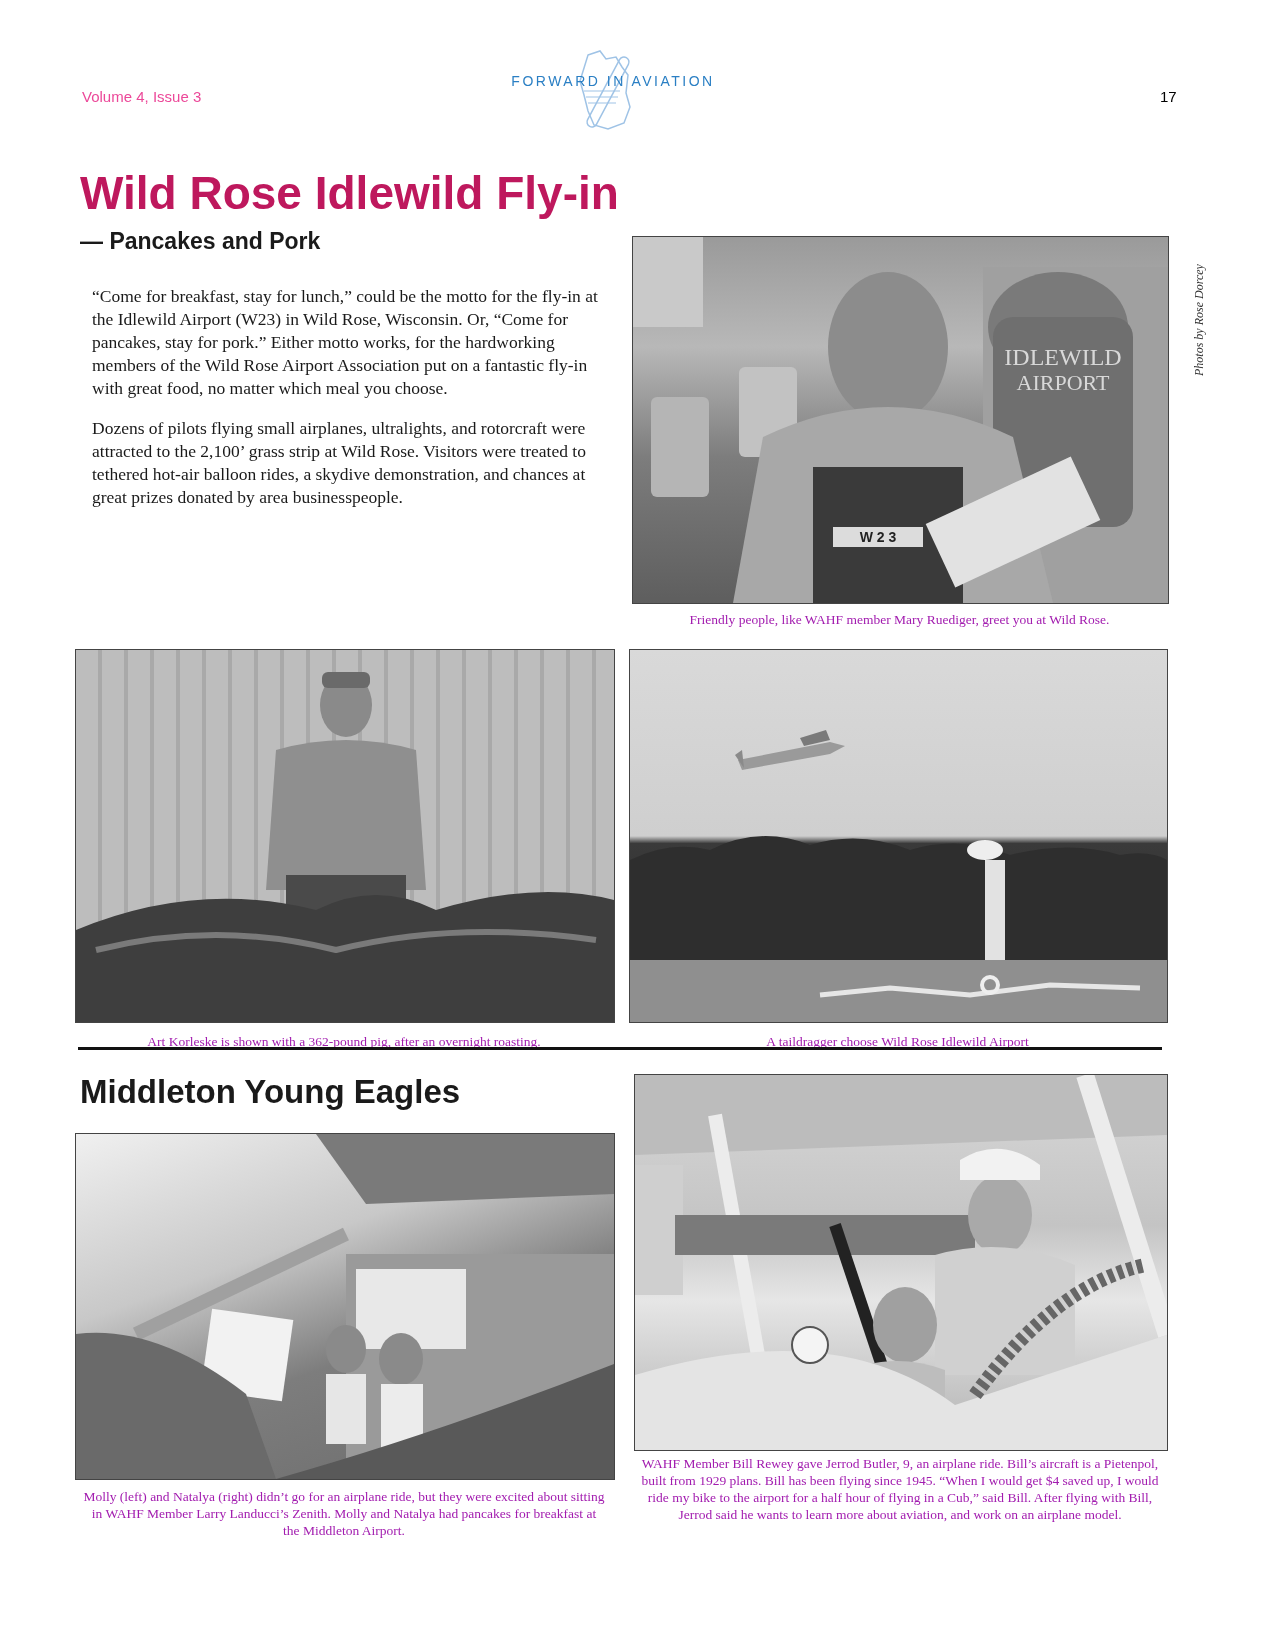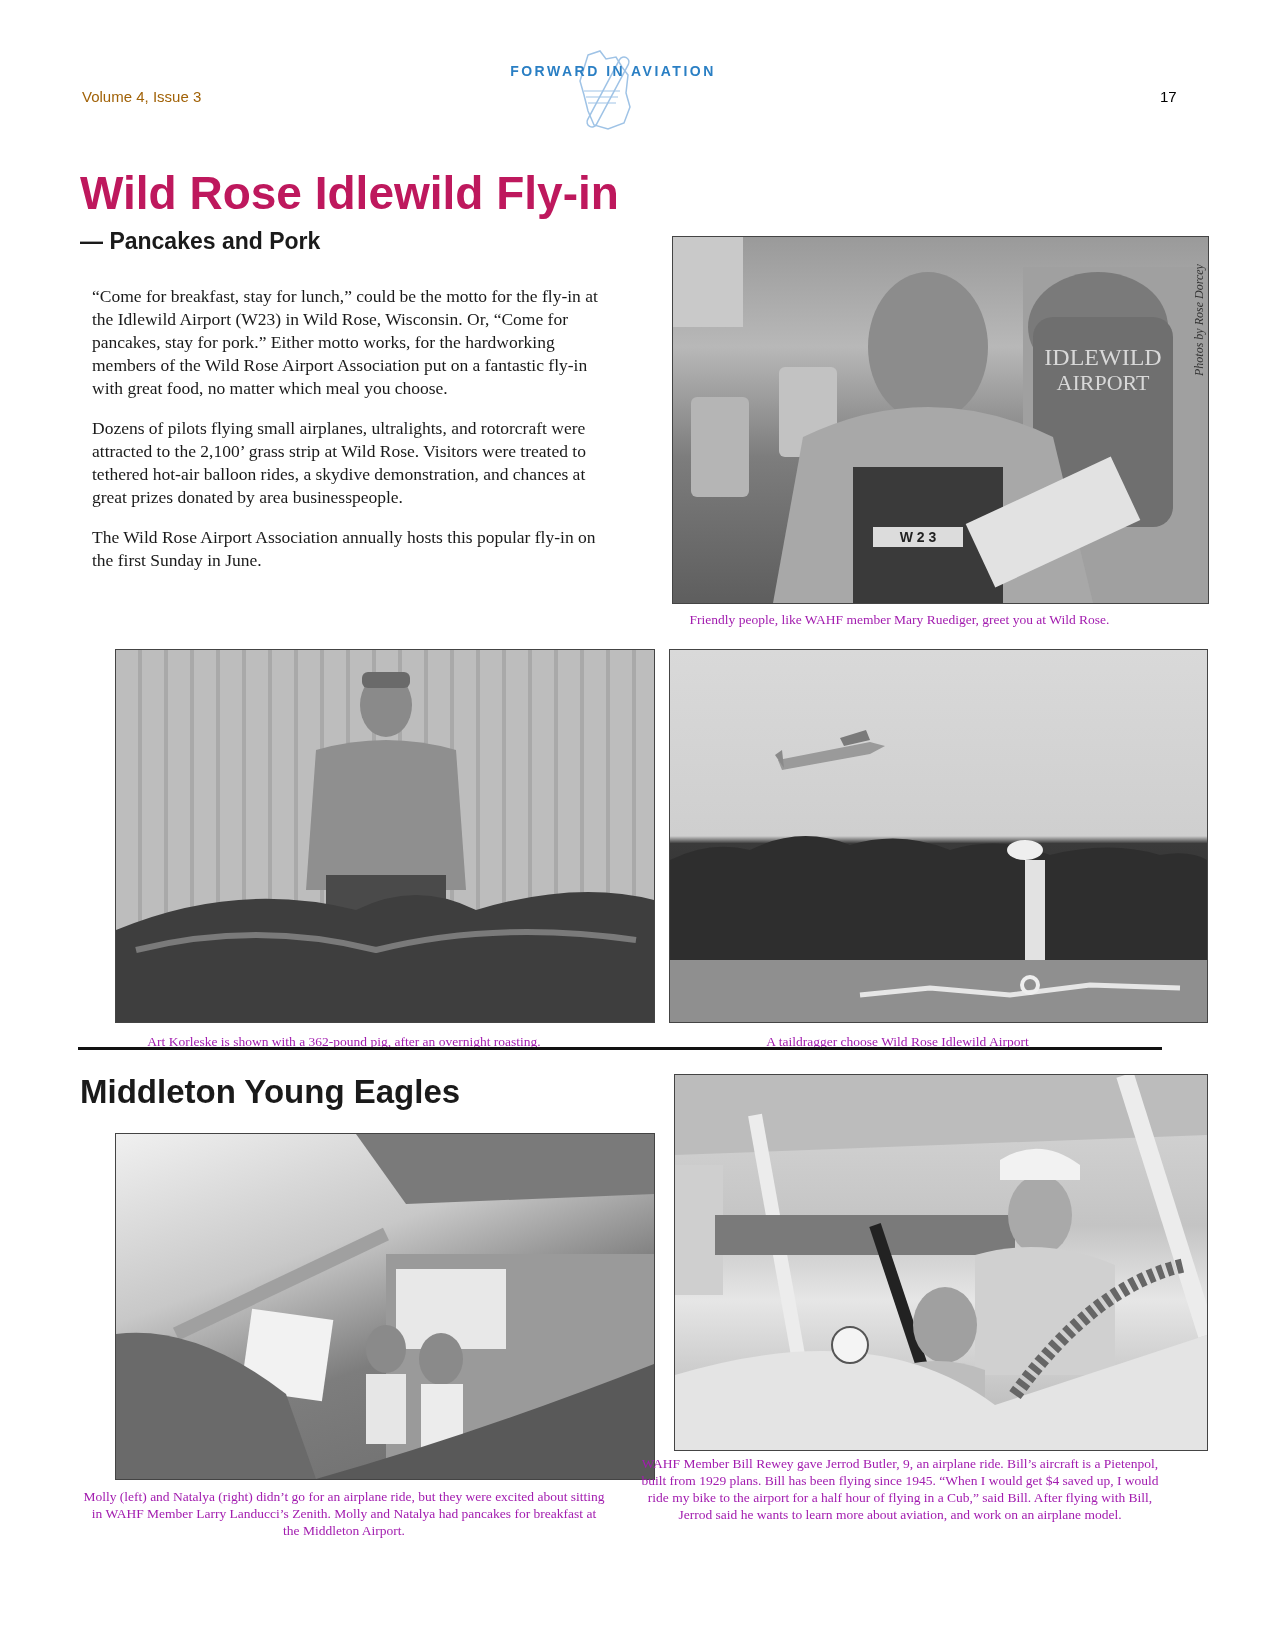--- a/index.html
+++ b/index.html
@@ -1,30 +1,30 @@
 <!DOCTYPE html>
 <html><head>
 <meta charset="utf-8">
 <style>
   html, body { margin: 0; padding: 0; background: #ffffff; }
   body { width: 1275px; height: 1650px; position: relative; overflow: hidden; font-family: "Liberation Serif", serif; color: #1a1a1a; }
   .abs { position: absolute; }
 
-  .hdr-left { left: 82px; top: 88px; font-family: "Liberation Sans", sans-serif; font-size: 15px; color: #a16207; }
+  .hdr-left { left: 82px; top: 88px; font-family: "Liberation Sans", sans-serif; font-size: 15px; color: #ec4899; }
   .hdr-right { left: 1160px; top: 88px; font-family: "Liberation Sans", sans-serif; font-size: 15px; color: #000000; }
   .logo { left: 488px; top: 45px; width: 250px; height: 90px; }
-  .logo-text { position: absolute; left: 0; top: 18px; width: 250px; text-align: center; font-family: "Liberation Sans", sans-serif; font-weight: bold; font-size: 14px; letter-spacing: 2.5px; color: #2a7fc4; }
+  .logo-text { position: absolute; left: 0; top: 28px; width: 250px; text-align: center; font-family: "Liberation Sans", sans-serif; font-weight: normal; font-size: 14px; letter-spacing: 2.5px; color: #2a7fc4; }
 
   .title { left: 80px; top: 168px; font-family: "Liberation Sans", sans-serif; font-weight: bold; font-size: 46px; line-height: 50px; color: #be185d; white-space: nowrap; }
   .subtitle { left: 80px; top: 222px; font-family: "Liberation Sans", sans-serif; font-weight: bold; font-size: 23px; line-height: 38px; color: #1a1a1a; white-space: nowrap; }
 
   .body-col { left: 80px; top: 285px; width: 532px; font-size: 17.5px; line-height: 23px; }
   .body-col p { margin: 0 0 17px 12px; }
 
-  .photo { border: 1px solid #444; background: #8a8a8a; overflow: hidden; margin-left: 40px; }
+  .photo { border: 1px solid #444; background: #8a8a8a; overflow: hidden; }
   .caption { font-size: 13.5px; line-height: 17px; text-align: center; color: #a21caf; }
 
   .credit { left: 1178px; top: 236px; width: 14px; height: 140px; }
   .credit span { position: absolute; left: 0; top: 0; transform-origin: 0 0; transform: translate(14px, 140px) rotate(-90deg); white-space: nowrap; font-style: italic; font-size: 12px; color: #333; }
 
   .rule { left: 78px; top: 1047px; width: 1084px; height: 3px; background: #111; }
 
   .h2 { left: 80px; top: 1073px; font-family: "Liberation Sans", sans-serif; font-weight: bold; font-size: 33px; line-height: 38px; white-space: nowrap; }
 </style>
 </head>
@@ -42,21 +42,20 @@
   <div class="logo-text">FORWARD IN AVIATION</div>
 </div>
 <div class="abs hdr-right">17</div>
 
 <div class="abs title">Wild Rose Idlewild Fly-in</div>
 <div class="abs subtitle">— Pancakes and Pork</div>
 
 <div class="abs body-col">
   <p>“Come for breakfast, stay for lunch,” could be the motto for the fly-in at the Idlewild Airport (W23) in Wild Rose, Wisconsin. Or, “Come for pancakes, stay for pork.” Either motto works, for the hardworking members of the Wild Rose Airport Association put on a fantastic fly-in with great food, no matter which meal you choose.</p>
   <p>Dozens of pilots flying small airplanes, ultralights, and rotorcraft were attracted to the 2,100’ grass strip at Wild Rose. Visitors were treated to tethered hot-air balloon rides, a skydive demonstration, and chances at great prizes donated by area businesspeople.</p>
-  <p>The Wild Rose Airport Association annually hosts this popular fly-in on the first Sunday in June.</p>
 </div>
 
 <div class="abs photo" style="left:632px;top:236px;width:535px;height:366px;background:linear-gradient(180deg,#9a9a9a 0%,#b8b8b8 30%,#7d7d7d 60%,#5e5e5e 100%);">
   <svg width="535" height="366" viewBox="0 0 535 366">
     <rect x="0" y="0" width="70" height="90" fill="#c9c9c9"></rect>
     <rect x="350" y="30" width="185" height="336" fill="#a0a0a0"></rect>
     <ellipse cx="425" cy="90" rx="70" ry="55" fill="#7a7a7a"></ellipse>
     <rect x="360" y="80" width="140" height="210" rx="20" fill="#6f6f6f"></rect>
     <text x="430" y="128" font-family="Liberation Serif, serif" font-size="24" fill="#d8d8d8" text-anchor="middle">IDLEWILD</text>
     <text x="430" y="153" font-family="Liberation Serif, serif" font-size="22" fill="#d8d8d8" text-anchor="middle">AIRPORT</text>

